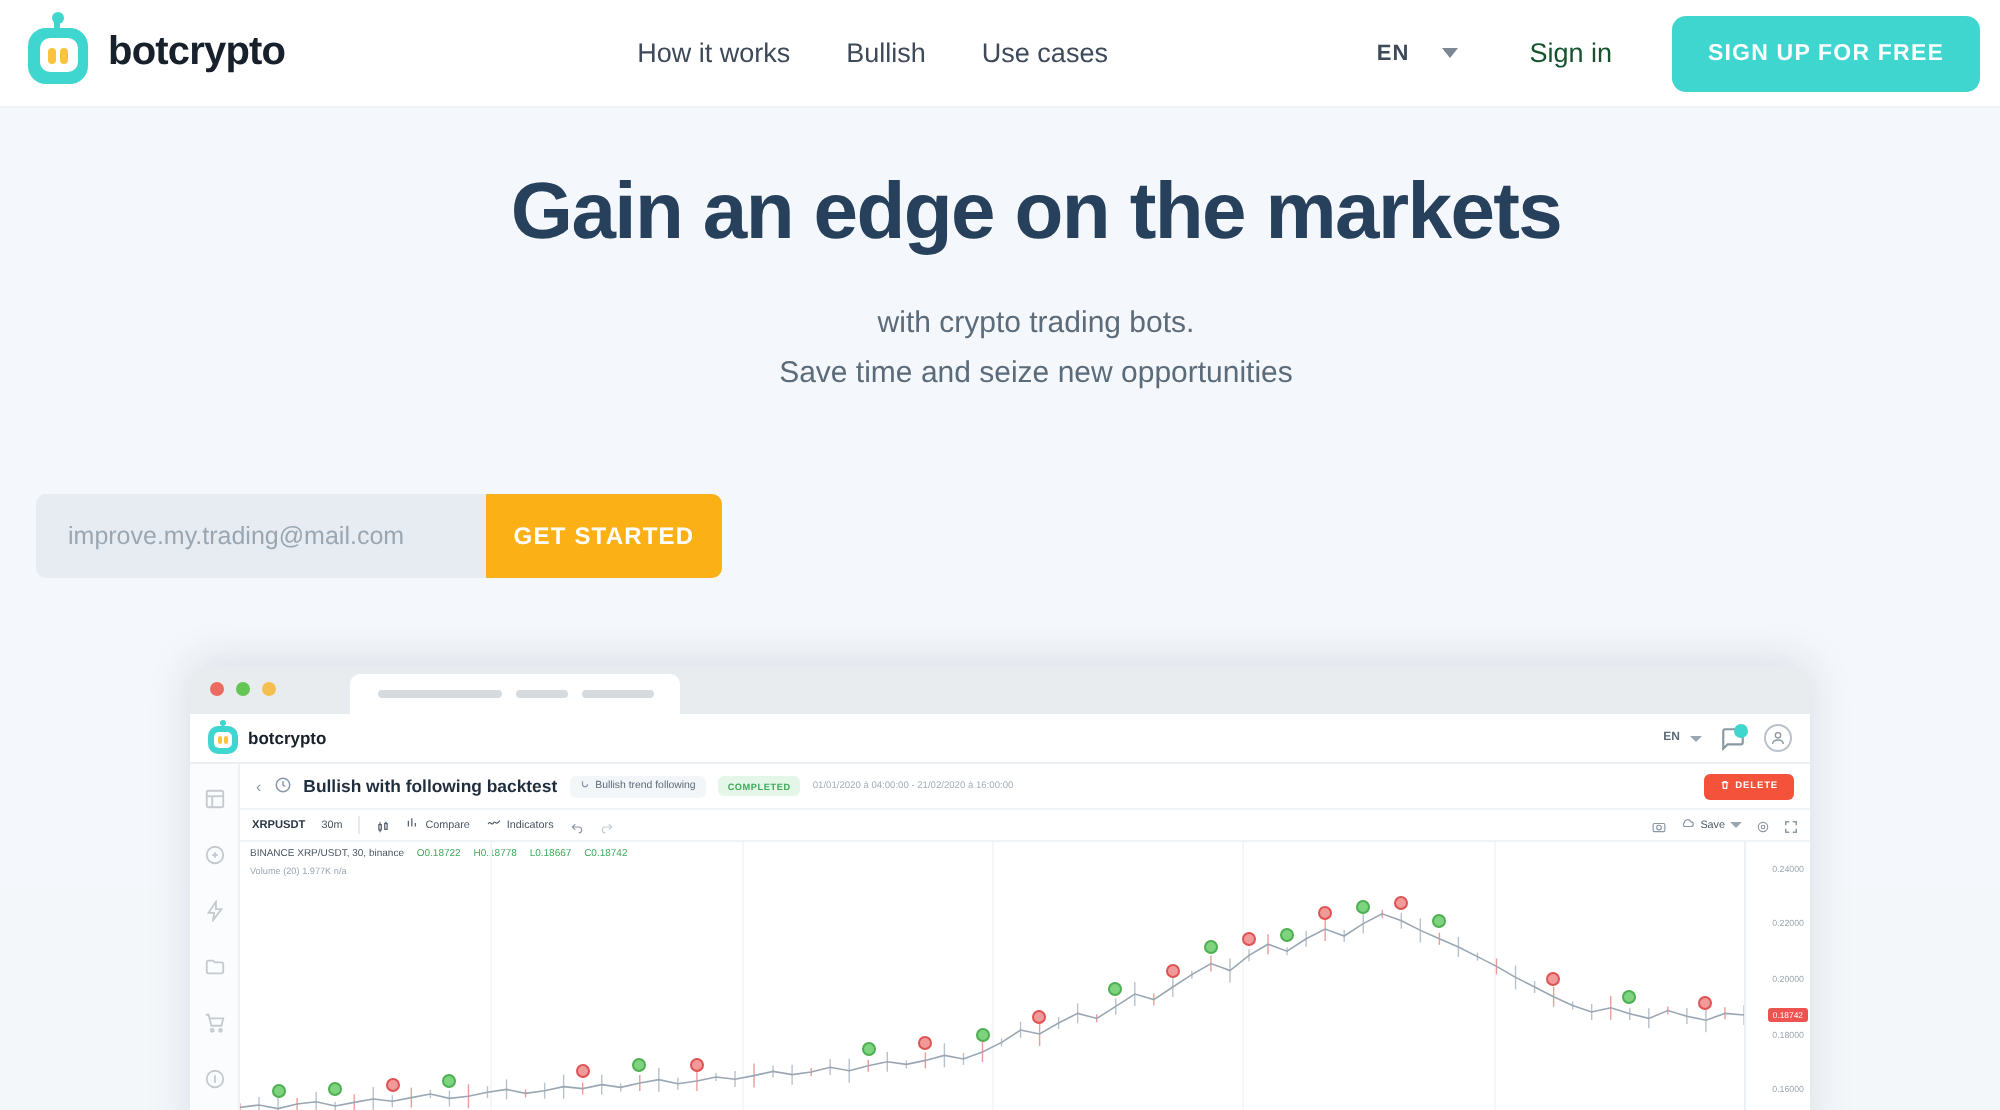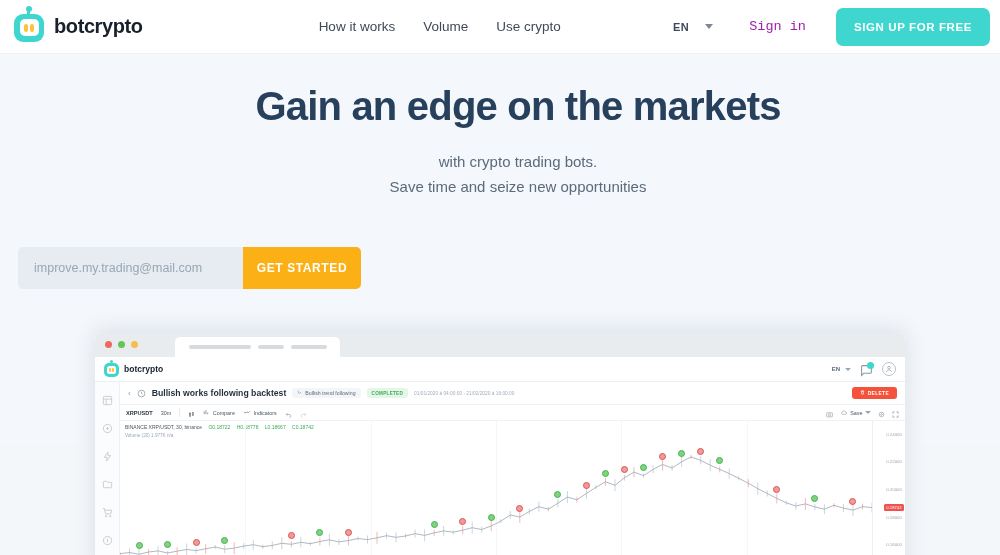--- a/index.html
+++ b/index.html
@@ -41,21 +41,21 @@
     margin-left: 10px; font-size: 20px; font-weight: bold; color: #17202b;
     letter-spacing: -0.4px;
   }
   .nav-links { display: flex; align-items: center; gap: 28px; margin-left: 176px; }
   .nav-link { font-size: 13.5px; color: #3e4a59; cursor: pointer; }
   .nav-right { display: flex; align-items: center; margin-left: auto; margin-right: 10px; gap: 0; }
   .lang { display: flex; align-items: center; gap: 16px; font-size: 11px; color: #3e4a59;
           font-weight: bold; letter-spacing: 0.5px; cursor: pointer; }
   .caret { width: 0; height: 0; border-left: 4.5px solid transparent;
            border-right: 4.5px solid transparent; border-top: 5px solid #7b8794; }
-  .signin { font-size: 13.5px; color: #a21caf; margin-left: 36px; cursor: pointer; font-family: Liberation Mono, monospace; }
+  .signin { font-size: 13.5px; color: #14532d; margin-left: 36px; cursor: pointer; }
   .signup {
     margin-left: 30px; background: #3fd6cf; color: #ffffff; border: none;
     border-radius: 7px; height: 38px; padding: 0 18px;
     font-size: 11.5px; font-weight: bold; letter-spacing: 0.6px;
     font-family: "Liberation Sans", sans-serif; cursor: pointer;
   }
 
   
   .hero { position: absolute; top: 54px; left: 18px; width: 1000px; text-align: center; }
   .hero-title {
@@ -211,22 +211,22 @@
             <div class="logo-eye"></div>
               <div class="logo-eye"></div>
           </div>
         </div>
       </div>
       <div class="brand-name">botcrypto</div>
     </div>
 
     <div class="nav-links">
       <div class="nav-link">How it works</div>
-      <div class="nav-link">Volume</div>
-      <div class="nav-link">Use crypto</div>
+      <div class="nav-link">Bullish</div>
+      <div class="nav-link">Use cases</div>
     </div>
 
     <div class="nav-right">
       <div class="lang">
         <span>EN</span>
         <span class="caret"></span>
       </div>
       <div class="signin">Sign in</div>
       <button class="signup">SIGN UP FOR FREE</button>
     </div>
@@ -334,21 +334,21 @@
       <div class="app-main">
 
         <div class="bt-header">
           <span class="bt-back">‹</span>
           <span>
             <svg width="9" height="9" viewBox="0 0 24 24" fill="none" stroke="#8a98a5" stroke-width="2">
               <circle cx="12" cy="12" r="9"></circle>
                 <path d="M12 7v5l3 2"></path>
             </svg>
           </span>
-          <span class="bt-title">Bullish works following backtest</span>
+          <span class="bt-title">Bullish with following backtest</span>
           <span class="bt-strategy">
             <span>
               <svg width="5" height="5" viewBox="0 0 24 24" fill="none" stroke="#8a98a5" stroke-width="3">
                 <path d="M6 3v7a6 6 0 0 0 12 0"></path>
               </svg>
             </span>
             <span>Bullish trend following</span>
           </span>
           <span class="bt-status">COMPLETED</span>
           <span class="bt-dates">01/01/2020 à 04:00:00 - 21/02/2020 à 16:00:00</span>

